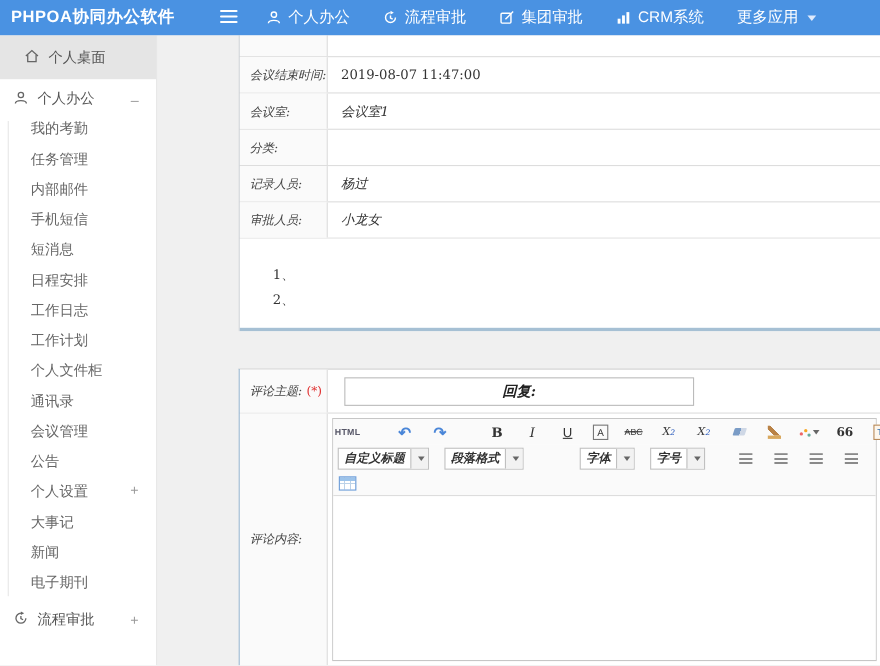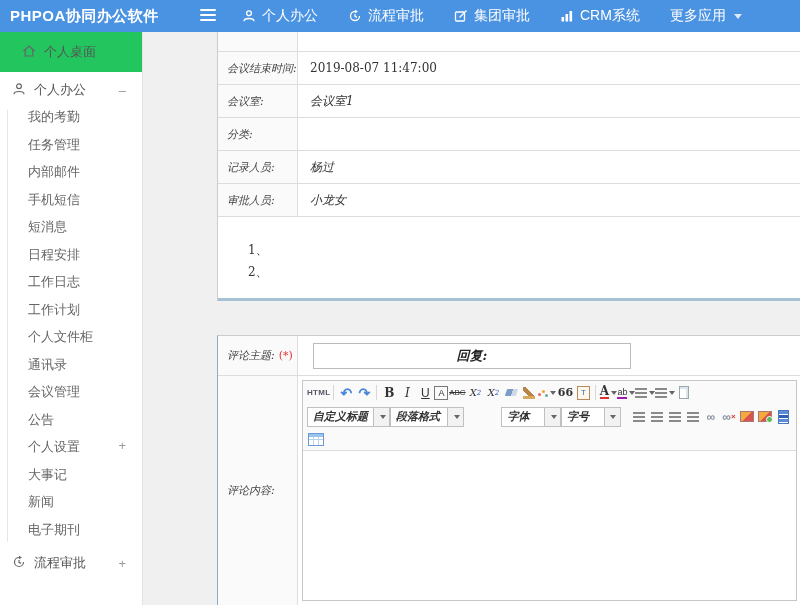--- a/index.html
+++ b/index.html
@@ -19,21 +19,21 @@
   .topnav .nav-item { display:flex; align-items:center; gap:6px; cursor:pointer; white-space:nowrap; }
   .topnav svg { display:block; }
   .caret-dn { display:inline-block; width:0; height:0; border-left:4px solid transparent;
               border-right:4px solid transparent; border-top:5px solid #dfeafc; margin-left:2px; }
 
   
   .sidebar { position:absolute; left:0; top:32px; width:143px; height:573px;
              background:#fff; border-right:1px solid #e3e3e3; z-index:4; }
   .sb-row { display:flex; align-items:center; gap:8px; font-size:13px; color:#555;
             padding-left:12px; cursor:pointer; }
-  .sb-desktop { height:40px; background:#22c55e;padding-left:22px; }
+  .sb-desktop { height:40px; background:#e5e5e5;padding-left:22px; }
   .sb-office  { height:36px; }
   .sb-flow    { height:30px; }
   .sb-toggle { margin-left:auto; margin-right:16px; color:#999; font-size:13px; }
   .sb-children { position:relative; }
   .sb-children::before { content:""; position:absolute; left:7px; top:2px; bottom:6px;
                          width:1px; background:#e6e6e6; }
   .sb-child { height:27.5px; display:flex; align-items:flex-start; padding-left:28px;
               font-size:13px; color:#666; cursor:pointer; }
   .sb-child .sb-toggle { margin-right:16px; }
 
@@ -63,21 +63,21 @@
   .req { color:#e03131; margin-left:4px; font-style:normal; font-size:11px; }
   .subject-input { margin-left:3px; width:318px; height:26px; border:1px solid #bbb;
                    background:#fff; padding:0 6px; font-size:13px; font-weight:600;
                    font-style:italic; font-family:"DejaVu Serif", serif; color:#222;text-align:center; }
   .content-row { display:flex; flex:1; min-height:0; }
   .editor-cell { flex:1; padding:4px; min-width:0; }
 
   
   .editor { width:100%; height:100%; border:1px solid #c6c6c6; background:#fff;
             display:flex; flex-direction:column; }
-  .tb { display:flex; align-items:center; gap:0; background:#fafafa; padding:1px 4px; }
+  .tb { display:flex; align-items:center; gap:14px; background:#fafafa; padding:1px 4px; }
   .tb1 { height:23px; } .tb2 { height:25px; } .tb3 { height:21px; }
   .tbtn { min-width:18px; height:18px; display:flex; align-items:center; justify-content:center;
           font-size:12px; color:#333; cursor:pointer; }
   .sep { width:1px; height:15px; background:#d8d8d8; margin:0 3px; }
   .html-btn { font-size:8px; font-weight:bold; color:#556; letter-spacing:.3px; }
   .undo-g, .redo-g { color:#4a86d8; font-weight:bold; font-size:14px; }
   .g-bold { font-weight:bold; font-family:"DejaVu Serif", serif; }
   .g-italic { font-style:italic; font-family:"DejaVu Serif", serif; }
   .g-under { text-decoration:underline; }
   .g-boxa { border:1px solid #777; font-size:9px; height:14px; min-width:14px; padding:0 1px; }

